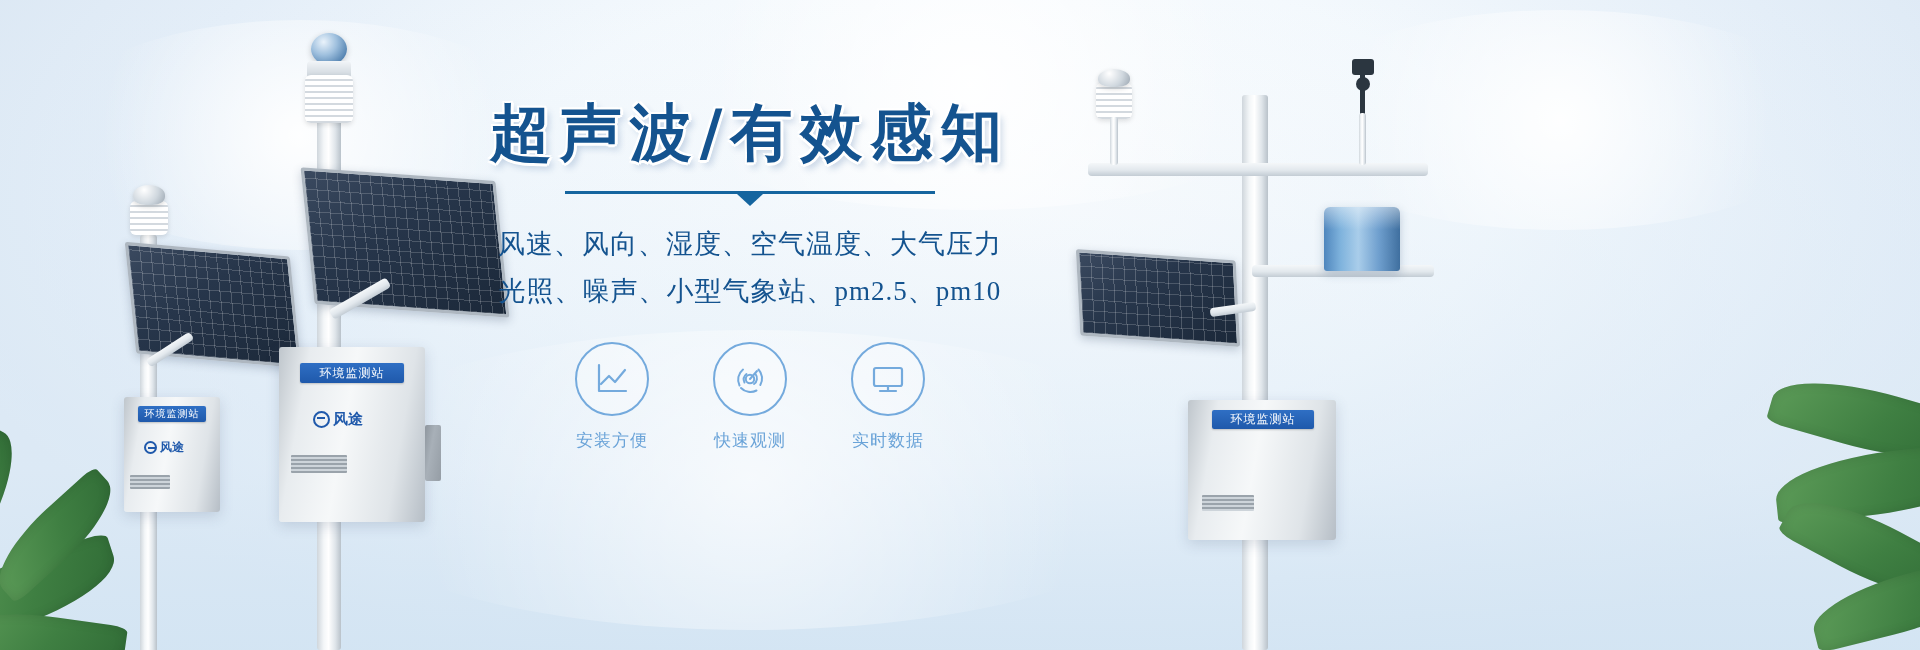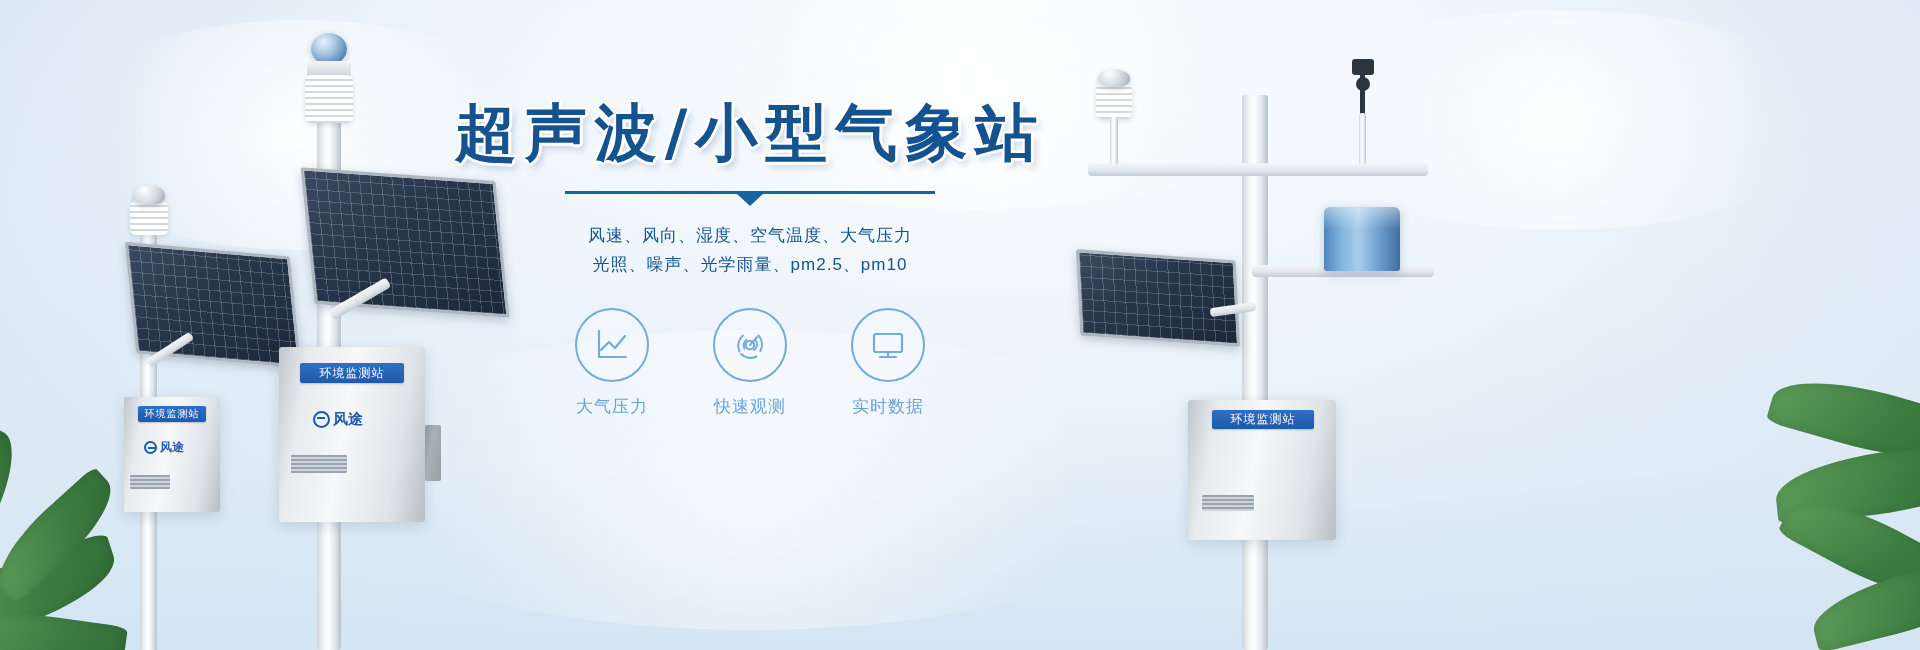--- a/index.html
+++ b/index.html
@@ -203,22 +203,22 @@
     position: absolute;
     left: 50%;
     top: 3px;
     transform: translateX(-50%);
     width: 0; height: 0;
     border-left: 13px solid transparent;
     border-right: 13px solid transparent;
     border-top: 12px solid #15659f;
   }
   .subline {
-    font-family: Liberation Sans, sans-serif;
-    font-size: 17px;
+    font-family: Liberation Serif, serif;
+    font-size: 27px;
     color: #14538f;
     letter-spacing: 1px;
     line-height: 1.72;
     white-space: nowrap;
   }
 
   
   .features {
     display: flex;
     justify-content: center;
@@ -326,40 +326,40 @@
 
     <div class="cabinet" style="left:128px; top:345px; width:148px; height:140px;"></div>
     <div class="cab-label" style="left:152px; top:355px; width:102px; height:19px; font-size:12px;">
       <span>环境监测站</span>
     </div>
     <div class="vent" style="left:142px; top:440px; width:52px; height:16px;"></div>
   </div>
 
   <div class="content">
 
-    <div class="headline">超声波/小型气象站</div>
+    <div class="headline">超声波/有效感知</div>
 
     <div class="divider">
       <div class="bar"></div>
       <div class="tri"></div>
     </div>
 
     <div class="subline">风速、风向、湿度、空气温度、大气压力</div>
-    <div class="subline">光照、噪声、光学雨量、pm2.5、pm10</div>
+    <div class="subline">光照、噪声、小型气象站、pm2.5、pm10</div>
 
     <div class="features">
 
       <div class="feature">
         <div class="circle">
           <svg width="38" height="38" viewBox="0 0 38 38" fill="none" stroke="#74aadd" stroke-width="2.2" stroke-linecap="round" stroke-linejoin="round">
             <path d="M6 5 V31 H33"></path>
             <path d="M8 24 L16 16 L22 22 L32 10"></path>
           </svg>
         </div>
-        <div class="flabel">大气压力</div>
+        <div class="flabel">安装方便</div>
       </div>
 
       <div class="feature">
         <div class="circle">
           <svg width="38" height="38" viewBox="0 0 38 38" fill="none" stroke="#74aadd" stroke-width="2" stroke-linecap="round">
             <circle cx="19" cy="19" r="4.2"></circle>
             <path d="M19 19 L26 11"></path>
             <path d="M27.5 9.5 a13 13 0 0 1 1.8 15.5"></path>
             <path d="M25.5 30.5 a13 13 0 0 1 -15.5 -2.5"></path>
             <path d="M8.5 25.5 a13 13 0 0 1 3.5 -16"></path>

